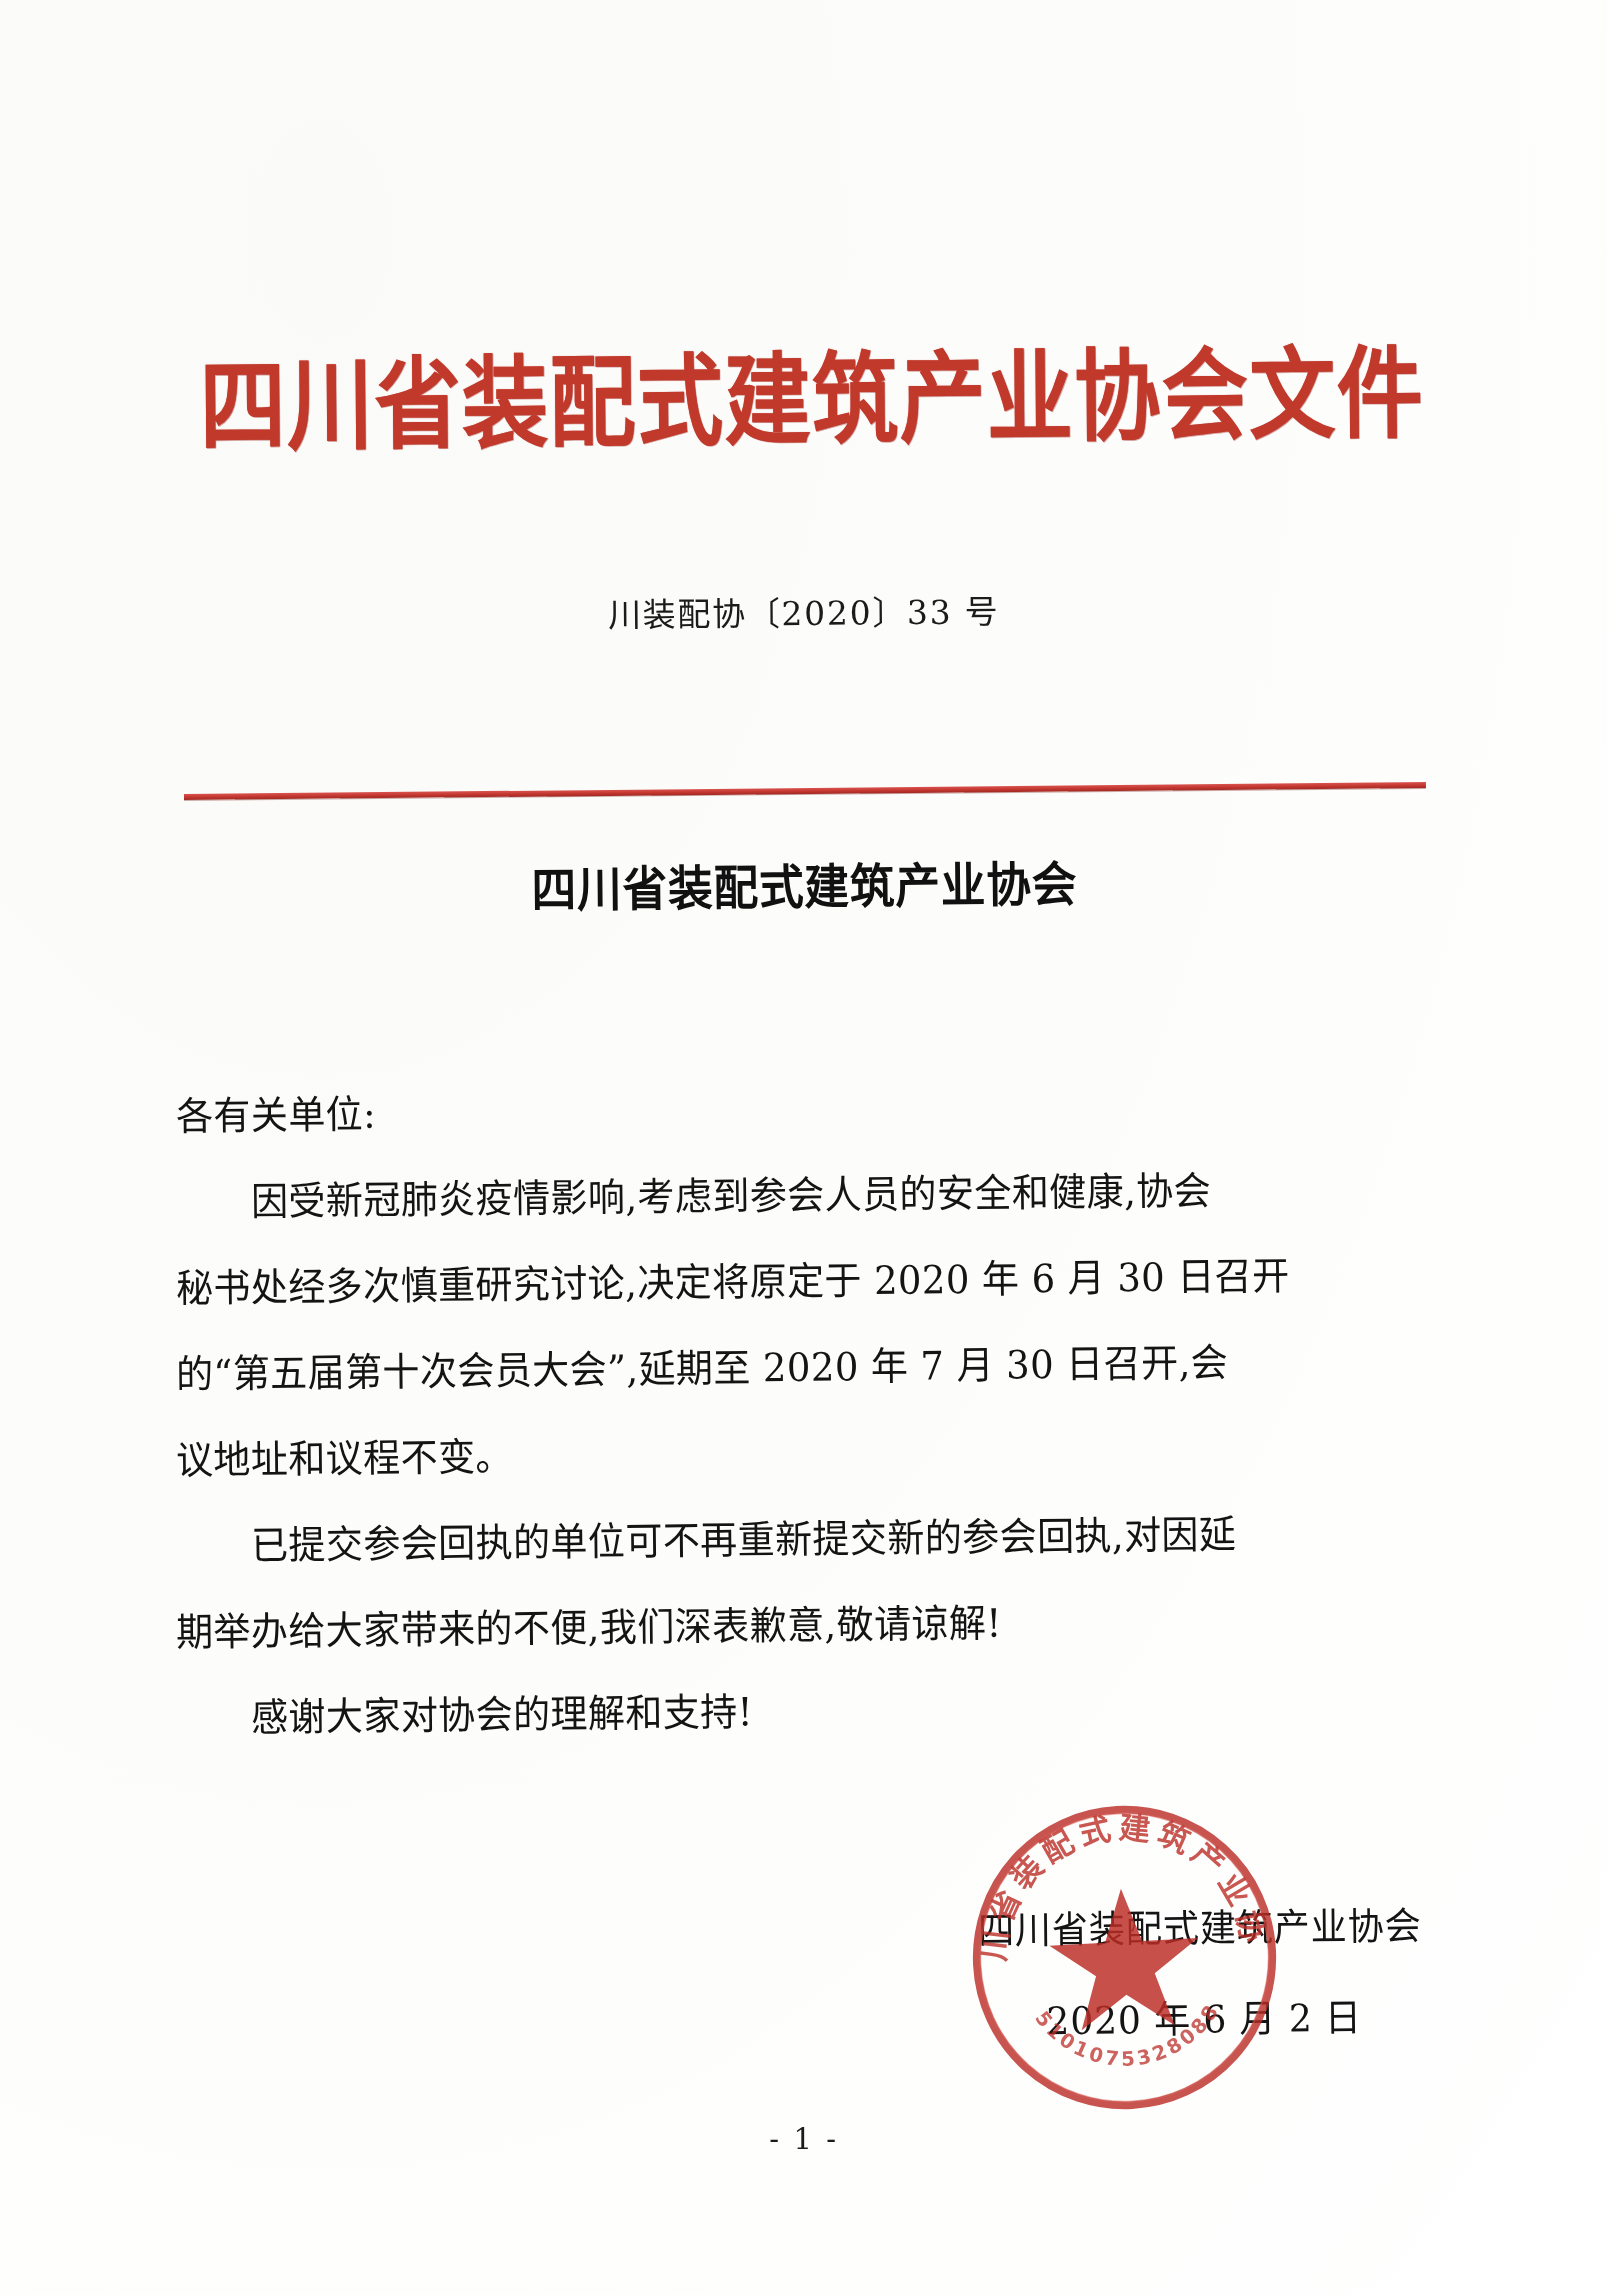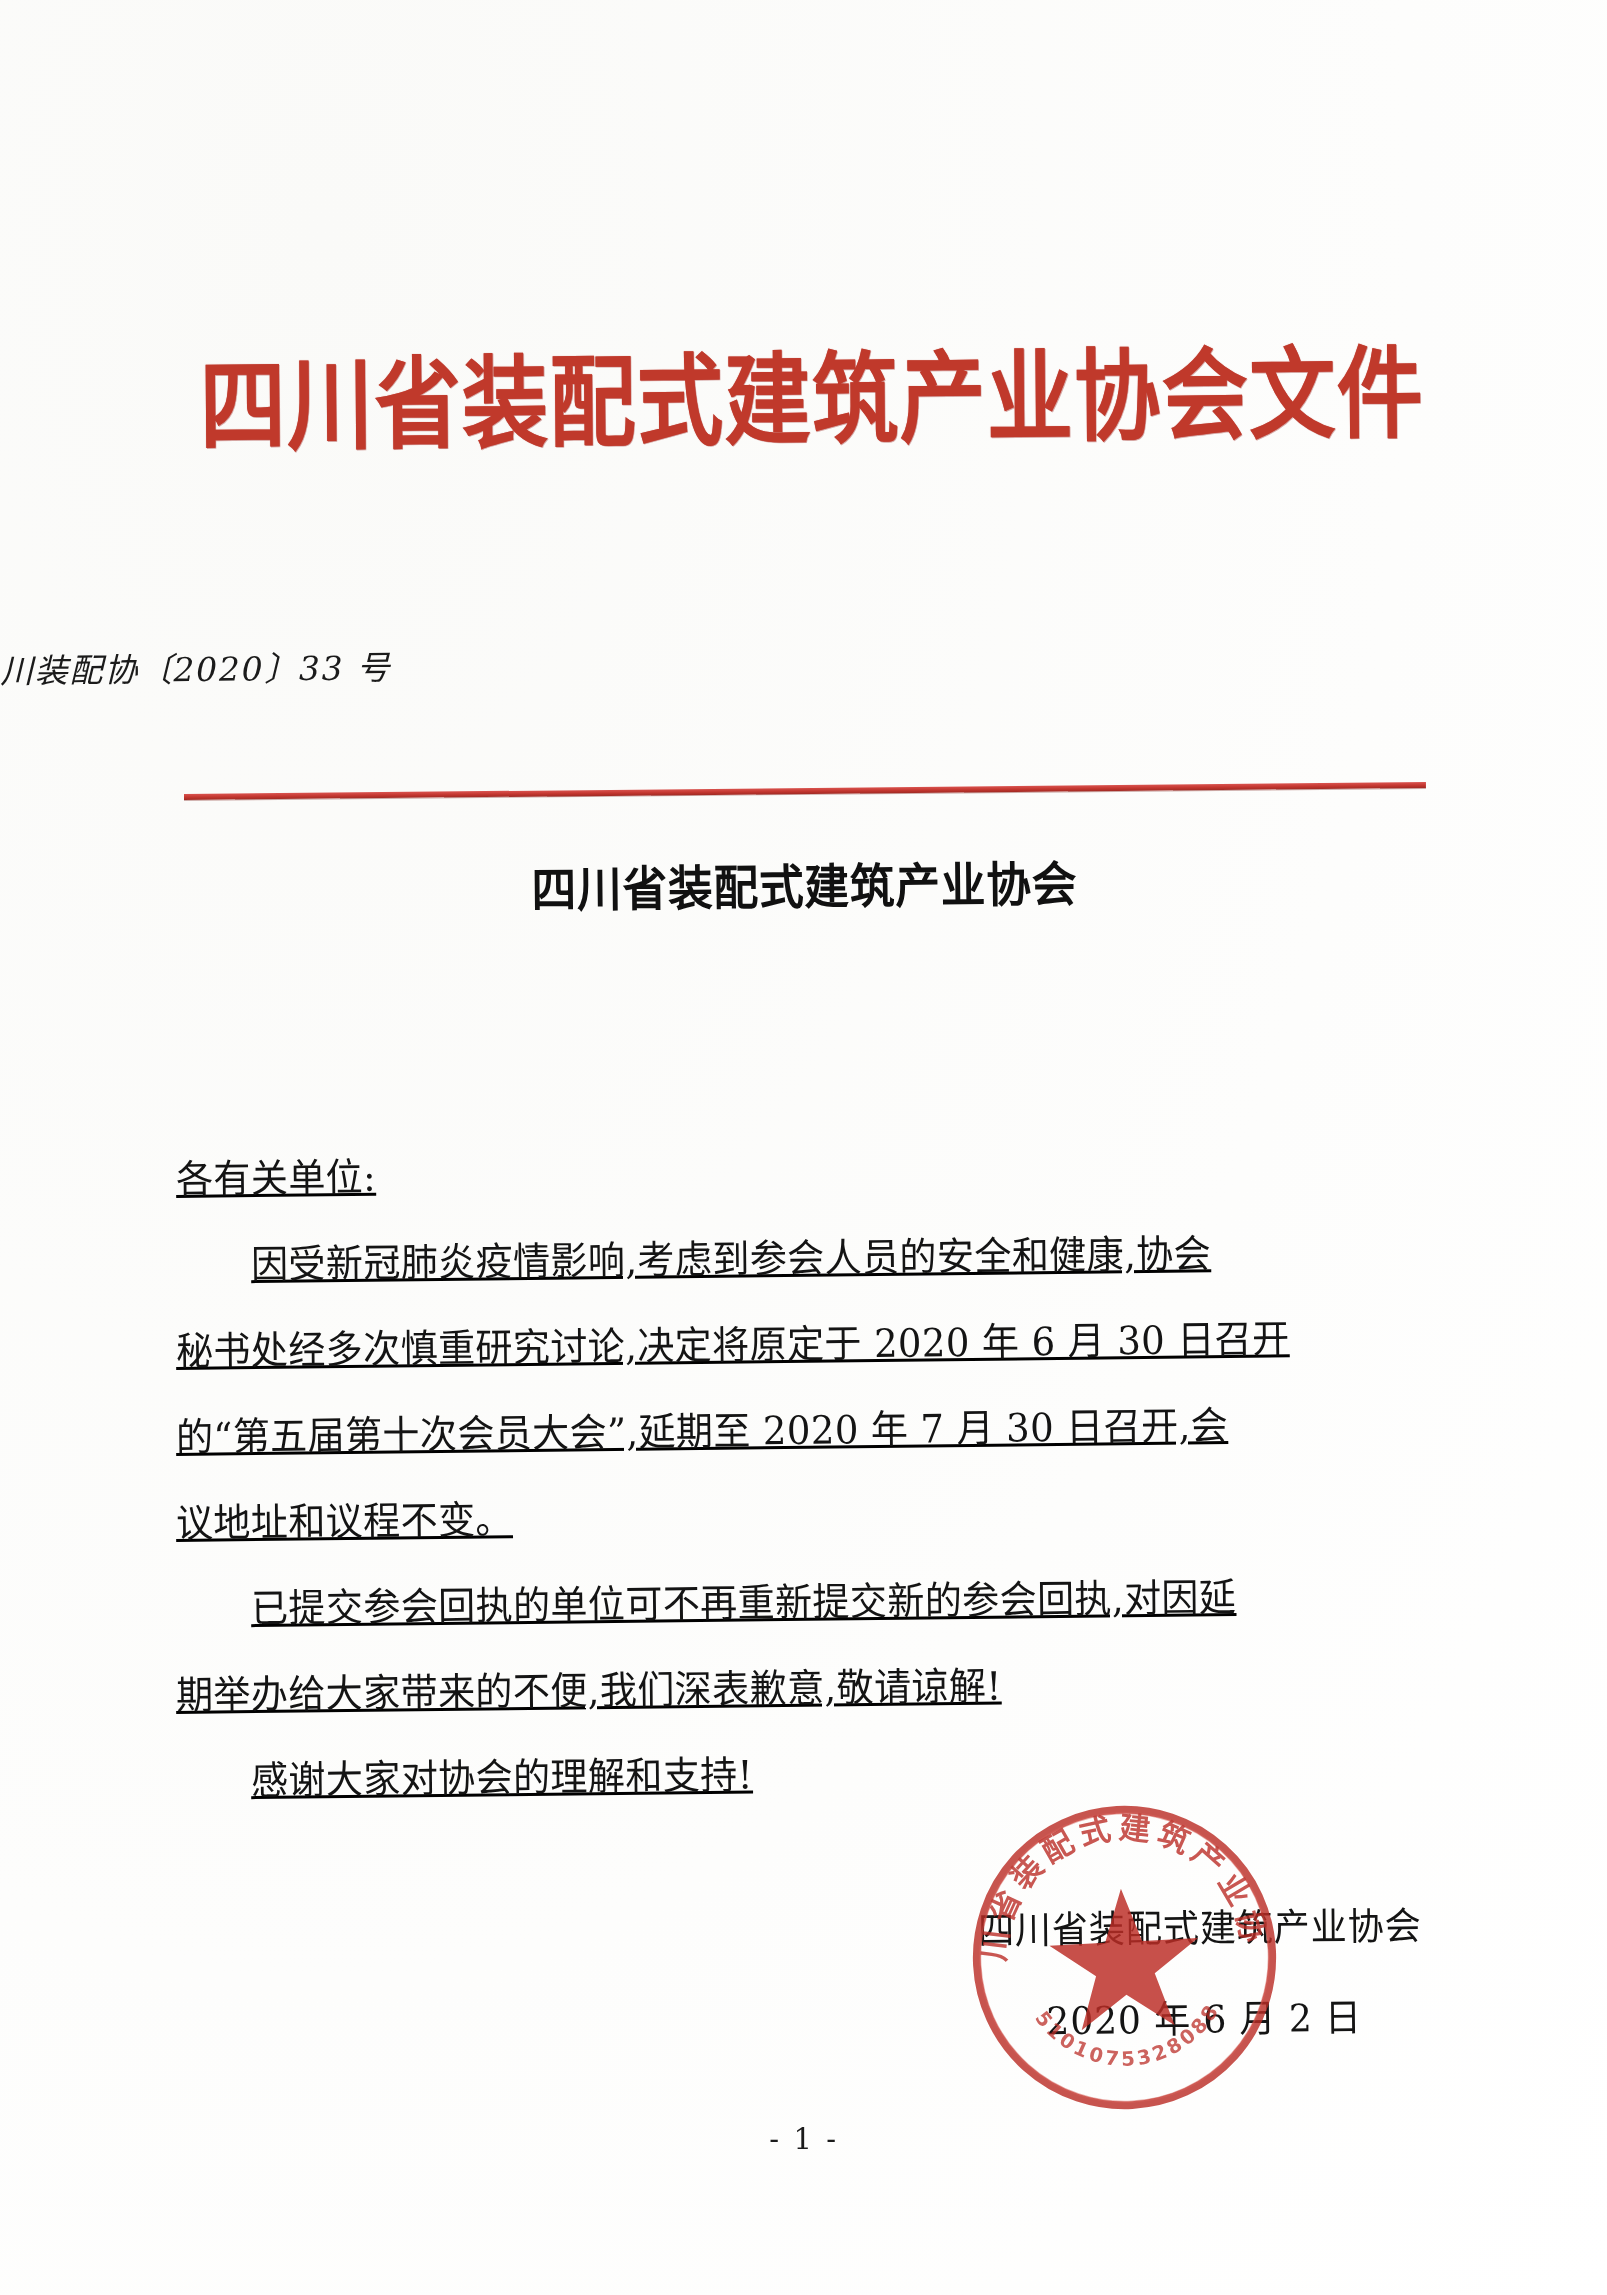--- a/index.html
+++ b/index.html
@@ -49,23 +49,22 @@
     transform-origin: center;
     line-height: 1.18;
     white-space: nowrap;
   }
 
   
   #docnum-row {
     position: absolute;
     left: 0;
     right: 0;
-    top: 643px;
-    text-align: left;
-    font-style: italic;
+    top: 587px;
+    text-align: center;
   }
   #docnum {
     display: inline-block;
     font-family: "DejaVu Serif", "Liberation Serif", serif;
     font-size: 33px;
     color: #1b1b1b;
     letter-spacing: 1.7px;
     transform: rotate(-0.5deg);
   }
 
@@ -101,22 +100,21 @@
     display: inline-block;
   }
   #title-line-1 { margin-bottom: 39px; }
   #title-line-2 { font-size: 49px; }
 
   
   #body-block {
     position: absolute;
     left: 176px;
     width: 1268px;
-    top: 1137px;
-    text-decoration: underline;
+    top: 1074px;
   }
   .body-line {
     font-family: "DejaVu Serif", "Liberation Serif", serif;
     font-size: 39px;
     color: #141414;
     line-height: 86px;
     white-space: nowrap;
     letter-spacing: 0.4px;
     transform: scaleX(0.95) rotate(-0.62deg);
     transform-origin: left center;

